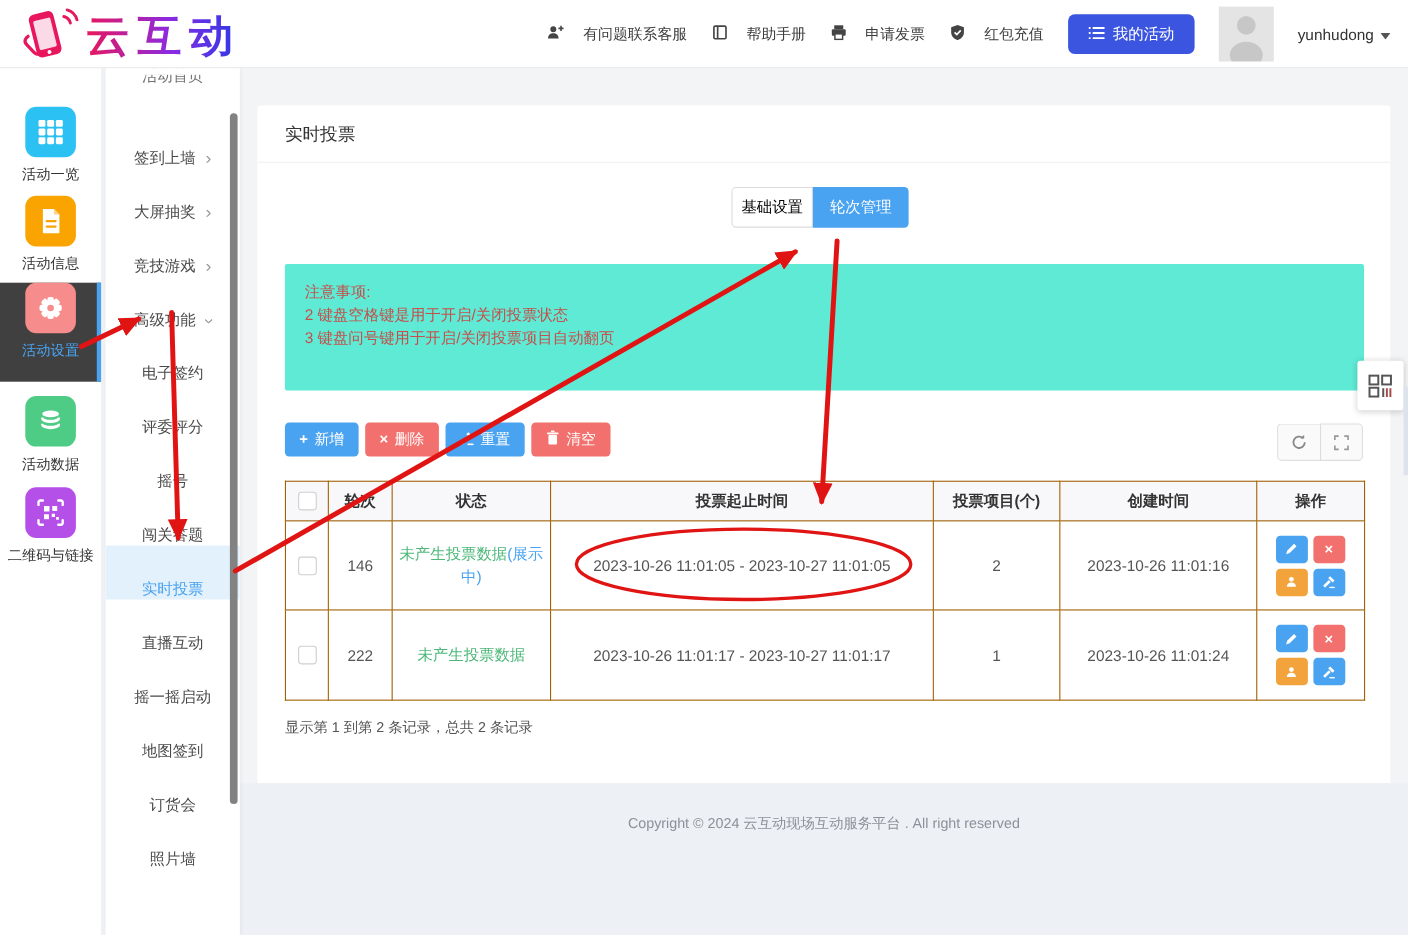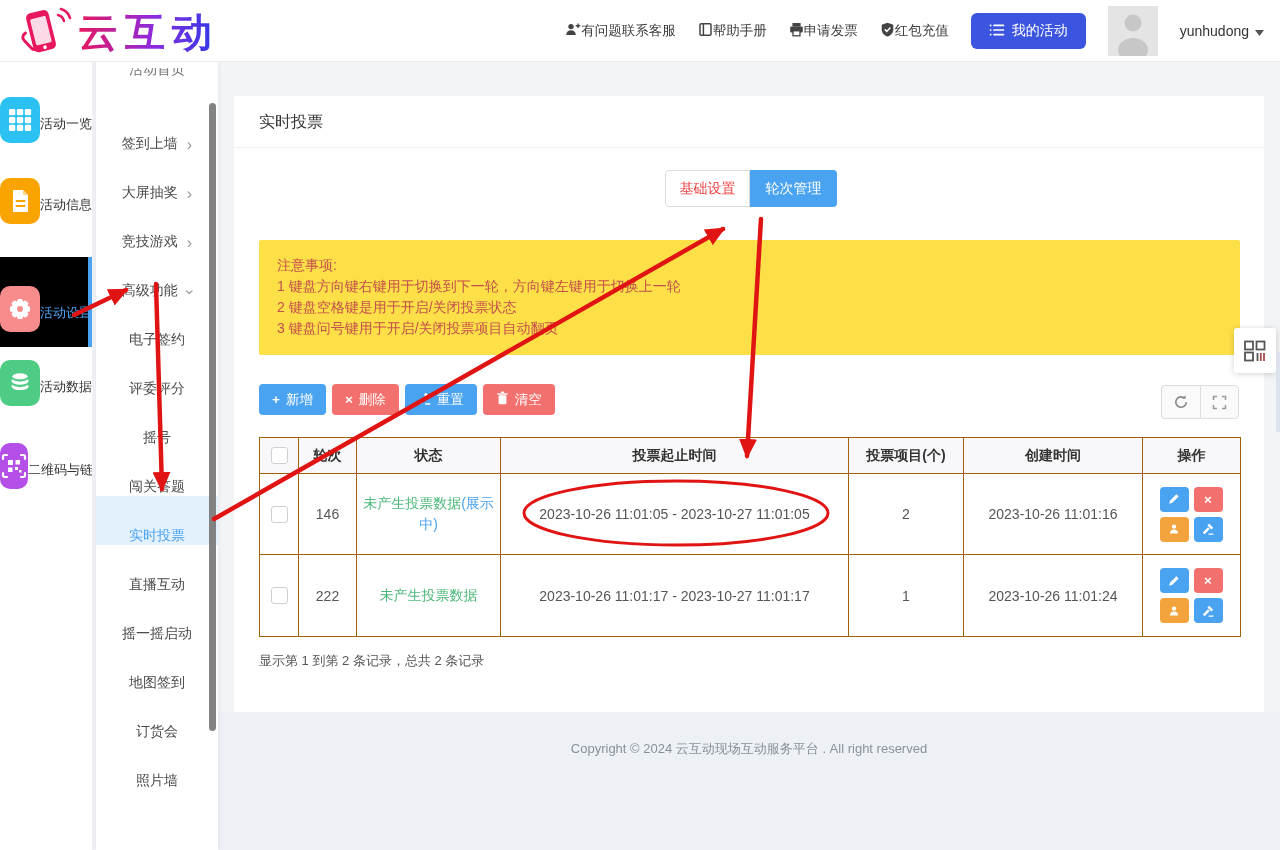--- a/index.html
+++ b/index.html
@@ -7,55 +7,55 @@
   body { font-family:"Liberation Sans","DejaVu Sans",sans-serif; background:#f3f4f6; position:relative; overflow:hidden; }
   #app { position:absolute; inset:0; width:1280px; height:850px; }
 
   
   .header { position:absolute; top:0; left:0; width:1280px; height:62px; background:#fff; border-bottom:1px solid #ececec; z-index:10; }
   .logo { position:absolute; left:14px; top:3px; display:flex; align-items:center; gap:6px; }
   .logo-text { font-size:40px; font-weight:700; letter-spacing:7px;
     background:linear-gradient(90deg,#e8175d 0%,#8a2be2 55%,#2b3ae6 100%);
     -webkit-background-clip:text; background-clip:text; color:transparent; }
   .hnav { position:absolute; right:16px; top:0; height:62px; display:flex; align-items:center; gap:22px; }
-  .hnav-item { display:flex; align-items:center; gap:0; font-size:13.5px; color:#3c3c3c; cursor:pointer; white-space:nowrap; }
+  .hnav-item { display:flex; align-items:center; gap:17px; font-size:13.5px; color:#3c3c3c; cursor:pointer; white-space:nowrap; }
   .btn-primary { display:flex; align-items:center; gap:7px; background:#3b55e0; color:#fff; border:none; border-radius:6px; height:36px; padding:0 18px; font-size:14px; cursor:pointer; }
   .avatar { width:50px; height:50px; background:#e4e4e4; overflow:hidden; display:flex; align-items:flex-end; justify-content:center; }
   .user { display:flex; align-items:center; gap:6px; font-size:14px; color:#333; cursor:pointer; }
 
   
   .iconbar { position:absolute; left:0; top:62px; width:92px; height:788px; background:#fff; z-index:5; }
   .gapcol { position:absolute; left:92px; top:62px; width:4px; height:788px; background:#eef0f3; z-index:5; }
-  .side-item { position:absolute; left:0; width:92px; display:flex; flex-direction:row; align-items:center; cursor:pointer; }
+  .side-item { position:absolute; left:0; width:92px; display:flex; flex-direction:column; align-items:center; cursor:pointer; }
   .tile { width:46px; height:46px; border-radius:10px; display:flex; align-items:center; justify-content:center; }
   .side-label { margin-top:7px; font-size:13px; color:#333; white-space:nowrap; }
-  .side-active { background:#000000; height:90px; padding-top:14px; }
+  .side-active { background:#404040; height:90px; padding-top:0; }
   .side-active .side-label { color:#4aa3f0; }
   .side-bar-accent { position:absolute; right:0; top:0; width:4px; height:100%; background:#4aa3f0; }
 
   
   .menu { position:absolute; left:96px; top:62px; width:122px; height:788px; background:#fff; z-index:5; box-shadow:1px 0 4px rgba(0,0,0,.05); overflow:hidden; }
   .menu-item { height:49px; display:flex; align-items:flex-end; justify-content:center; font-size:14px; color:#4a4a4a; cursor:pointer; white-space:nowrap; }
   .menu-item.partial { height:42px; align-items:flex-start; }
   .menu-item.partial span { margin-top:-4px; line-height:22px; color:#737373; }
   .menu-item.active { background:#e3f1fc; color:#4aa3f0; }
   .chev { color:#9a9a9a; font-size:16px; margin-left:9px; line-height:1; }
   .chev.down { display:inline-block; transform:rotate(90deg); }
   .menu-cover { position:absolute; top:0; left:0; right:0; height:6px; background:#fff; }
   .menu-scroll { position:absolute; right:2px; top:41px; width:7px; height:628px; background:#828282; border-radius:4px; }
 
   
   .panel { position:absolute; left:234px; top:96px; width:1030px; height:616px; background:#fff; border-radius:2px; }
   .page-title { position:absolute; left:25px; top:16px; font-size:16px; color:#333; }
   .panel-divider { position:absolute; left:0; top:51px; width:100%; height:1px; background:#f0f0f0; }
   .tabs { position:absolute; left:431px; top:74px; display:flex; }
   .tab { height:37px; display:flex; align-items:center; justify-content:center; font-size:14px; cursor:pointer; }
-  .tab-inactive { width:85px; background:#fff; border:1px solid #dcdcdc; color:#ef4444; border-radius:4px 0 0 4px; }
+  .tab-inactive { width:74px; background:#fff; border:1px solid #dcdcdc; color:#000000; border-radius:4px 0 0 4px; }
   .tab-active { width:87px; background:#4aa3f0; color:#fff; border-radius:0 4px 4px 0; }
-  .notice { position:absolute; left:25px; top:144px; width:981px; height:115px; background:#fde047; border-radius:2px; padding:15px 18px; color:#c4504c; font-size:14px; line-height:21px; }
+  .notice { position:absolute; left:25px; top:144px; width:981px; height:115px; background:#5eead4; border-radius:2px; padding:15px 18px; color:#c4504c; font-size:14px; line-height:21px; }
   .toolbar { position:absolute; left:25px; top:288px; display:flex; gap:6px; }
   .tbtn { height:31px; border:none; border-radius:4px; color:#fff; font-size:13.5px; padding:0 13px; display:flex; align-items:center; gap:6px; cursor:pointer; }
   .blue { background:#4aa3f0; } .red { background:#f2706d; } .orange { background:#f2a33c; }
   .viewtools { position:absolute; left:927px; top:289px; display:flex; }
   .vtool { width:39px; height:34px; background:#fafafa; border:1px solid #ddd; display:flex; align-items:center; justify-content:center; cursor:pointer; }
   .vtool:first-child { border-radius:4px 0 0 4px; border-right:none; }
   .vtool:last-child { border-radius:0 4px 4px 0; }
 
   
   .vote-table { position:absolute; left:25px; top:341px; width:981px; border-collapse:collapse; table-layout:fixed; }
@@ -309,21 +309,20 @@
     <div class="page-title">实时投票</div>
     <div class="panel-divider"></div>
 
     <div class="tabs">
       <div class="tab tab-inactive">基础设置</div>
       <div class="tab tab-active">轮次管理</div>
     </div>
 
     <div class="notice">
       <div>注意事项:</div>
-      <div>1 键盘方向键右键用于切换到下一轮，方向键左键用于切换上一轮</div>
       <div>2 键盘空格键是用于开启/关闭投票状态</div>
       <div>3 键盘问号键用于开启/关闭投票项目自动翻页</div>
     </div>
 
     <div class="toolbar">
       <button class="tbtn blue">
         <span class="xicon">+</span>
         <span>新增</span>
       </button>
       <button class="tbtn red">

